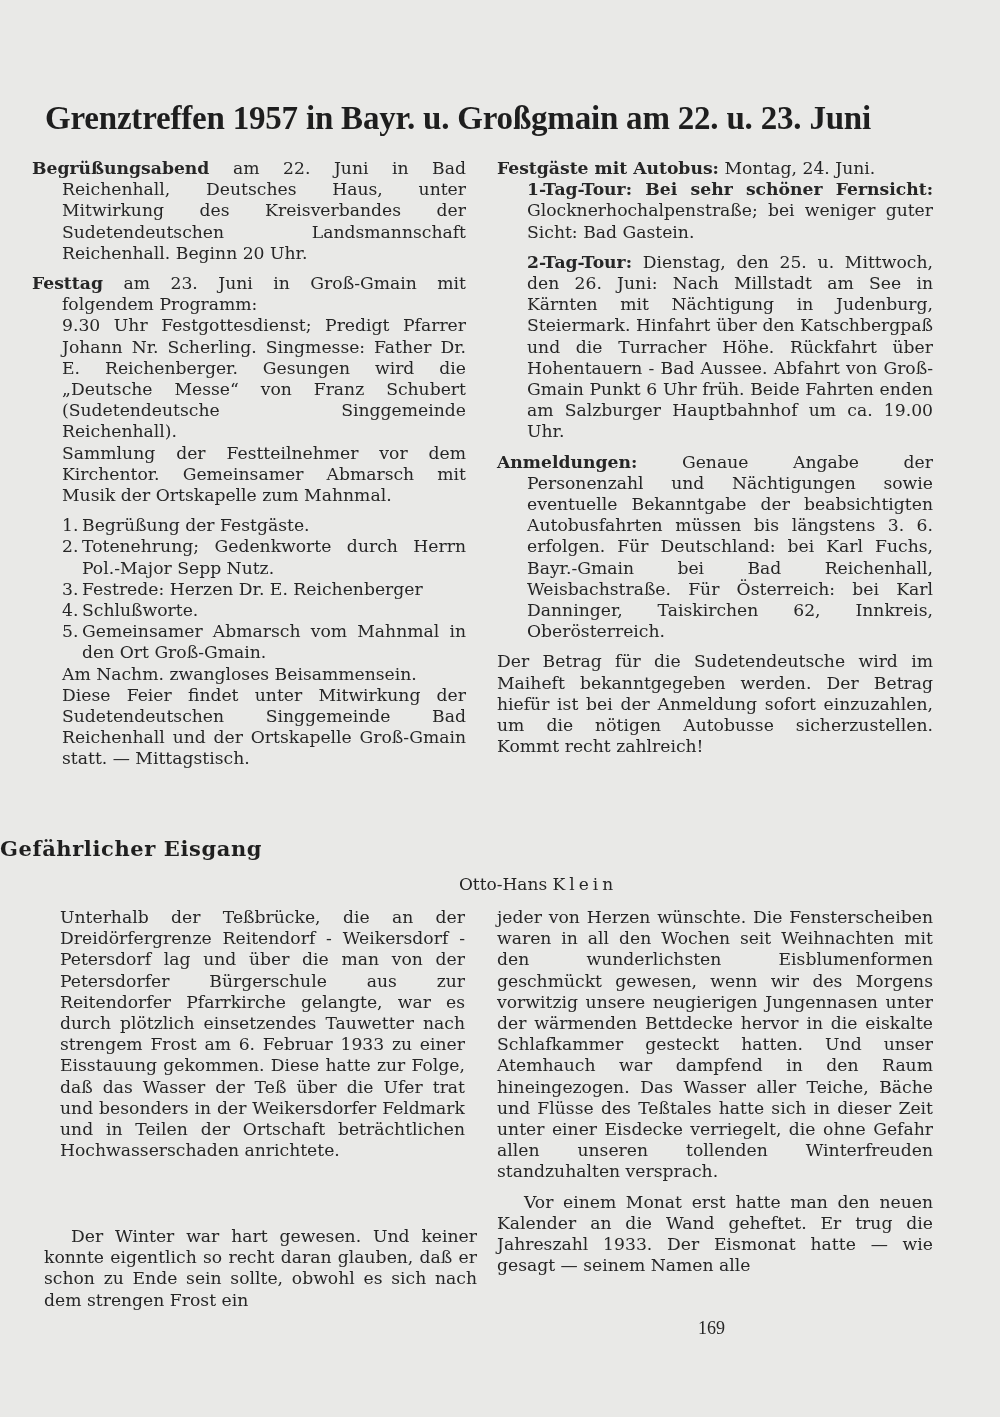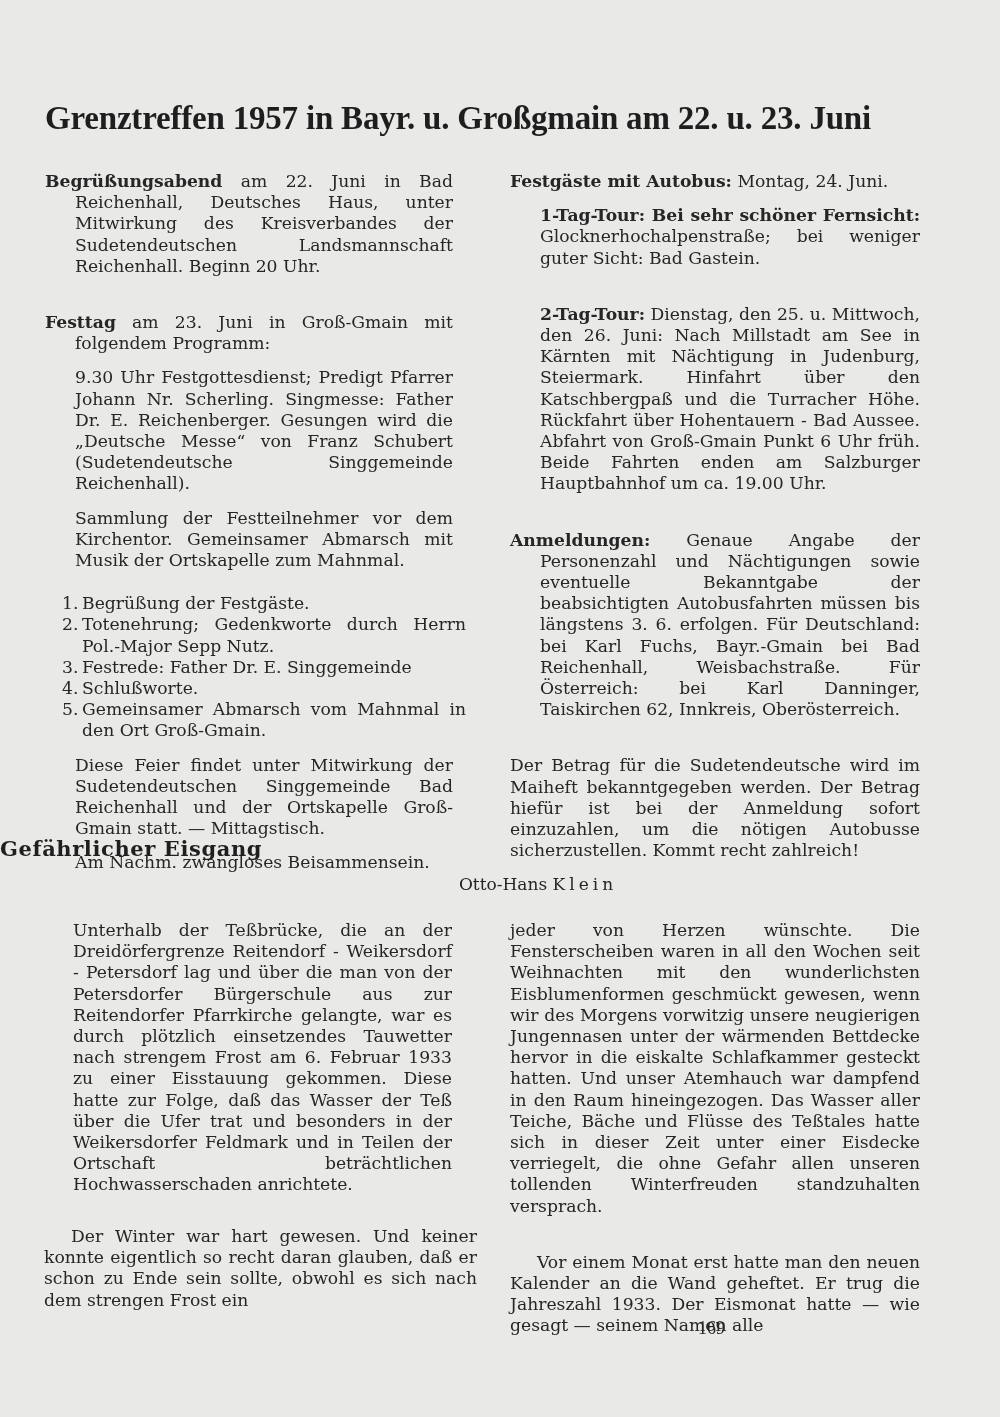--- a/index.html
+++ b/index.html
@@ -14,21 +14,21 @@
     .page { position: absolute; left: 0; top: 0; width: 793px; height: 1417px; }
     .headline {
       position: absolute; left: 45px; top: 100px; width: 900px;
       font-family: "Liberation Serif", serif;
       font-weight: bold; font-size: 33px; letter-spacing: -0.2px;
       color: #1e1e1e; white-space: nowrap;
     }
     .col { position: absolute; font-size: 17.2px; line-height: 21.2px; text-align: justify; }
     .col-l { left: 32px; width: 434px; }
     .col-r { left: 497px; width: 436px; }
-    .block { margin: 13px; }
+    .block { margin: 0; }
     .hang { padding-left: 30px; text-indent: -30px; }
     .ind { padding-left: 30px; }
     .lbl { font-weight: bold; }
     .gap { height: 9px; }
     .list { padding-left: 30px; margin: 0; }
     .li { display: flex; }
     .li .num { width: 20px; flex: none; }
     .li .txt { flex: 1; text-align: justify; }
     .article-title {
       position: absolute; left: 0; width: 1000px; top: 836px; 
@@ -67,33 +67,33 @@
       <div class="li">
           <span class="num">1.</span>
           <span class="txt">Begrüßung der Festgäste.</span>
         </div>
       <div class="li">
           <span class="num">2.</span>
           <span class="txt">Totenehrung; Gedenkworte durch Herrn Pol.-Major Sepp Nutz.</span>
         </div>
       <div class="li">
           <span class="num">3.</span>
-          <span class="txt">Festrede: Father Dr. E. Singgemeinde</span>
+          <span class="txt">Festrede: Herzen Dr. E. Reichenberger</span>
         </div>
       <div class="li">
           <span class="num">4.</span>
           <span class="txt">Schlußworte.</span>
         </div>
       <div class="li">
           <span class="num">5.</span>
           <span class="txt">Gemeinsamer Abmarsch vom Mahnmal in den Ort Groß-Gmain.</span>
         </div>
     </div>
+    <p class="block ind">Am Nachm. zwangloses Beisammensein.</p>
     <p class="block ind">Diese Feier findet unter Mitwirkung der Sudetendeutschen Singgemeinde Bad Reichenhall und der Ortskapelle Groß-Gmain statt. — Mittagstisch.</p>
-    <p class="block ind">Am Nachm. zwangloses Beisammensein.</p>
   </div>
 
   <div class="col col-r" style="top:158px;">
     <p class="block hang"><span class="lbl">Festgäste mit Autobus:</span><span> Montag, 24. Juni.</span></p>
     <p class="block ind"><span class="lbl">1-Tag-Tour: Bei sehr schöner Fernsicht:</span><span> Glocknerhochalpenstraße; bei weniger guter Sicht: Bad Gastein.</span></p>
     <div class="gap"></div>
     <p class="block ind"><span class="lbl">2-Tag-Tour:</span><span> Dienstag, den 25. u. Mittwoch, den 26. Juni: Nach Millstadt am See in Kärnten mit Nächtigung in Judenburg, Steiermark. Hinfahrt über den Katschbergpaß und die Turracher Höhe. Rückfahrt über Hohentauern - Bad Aussee. Abfahrt von Groß-Gmain Punkt 6 Uhr früh. Beide Fahrten enden am Salzburger Hauptbahnhof um ca. 19.00 Uhr.</span></p>
     <div class="gap"></div>
     <p class="block hang"><span class="lbl">Anmeldungen:</span><span> Genaue Angabe der Personenzahl und Nächtigungen sowie eventuelle Bekanntgabe der beabsichtigten Autobusfahrten müssen bis längstens 3. 6. erfolgen. Für Deutschland: bei Karl Fuchs, Bayr.-Gmain bei Bad Reichenhall, Weisbachstraße. Für Österreich: bei Karl Danninger, Taiskirchen 62, Innkreis, Oberösterreich.</span></p>
     <div class="gap"></div>

